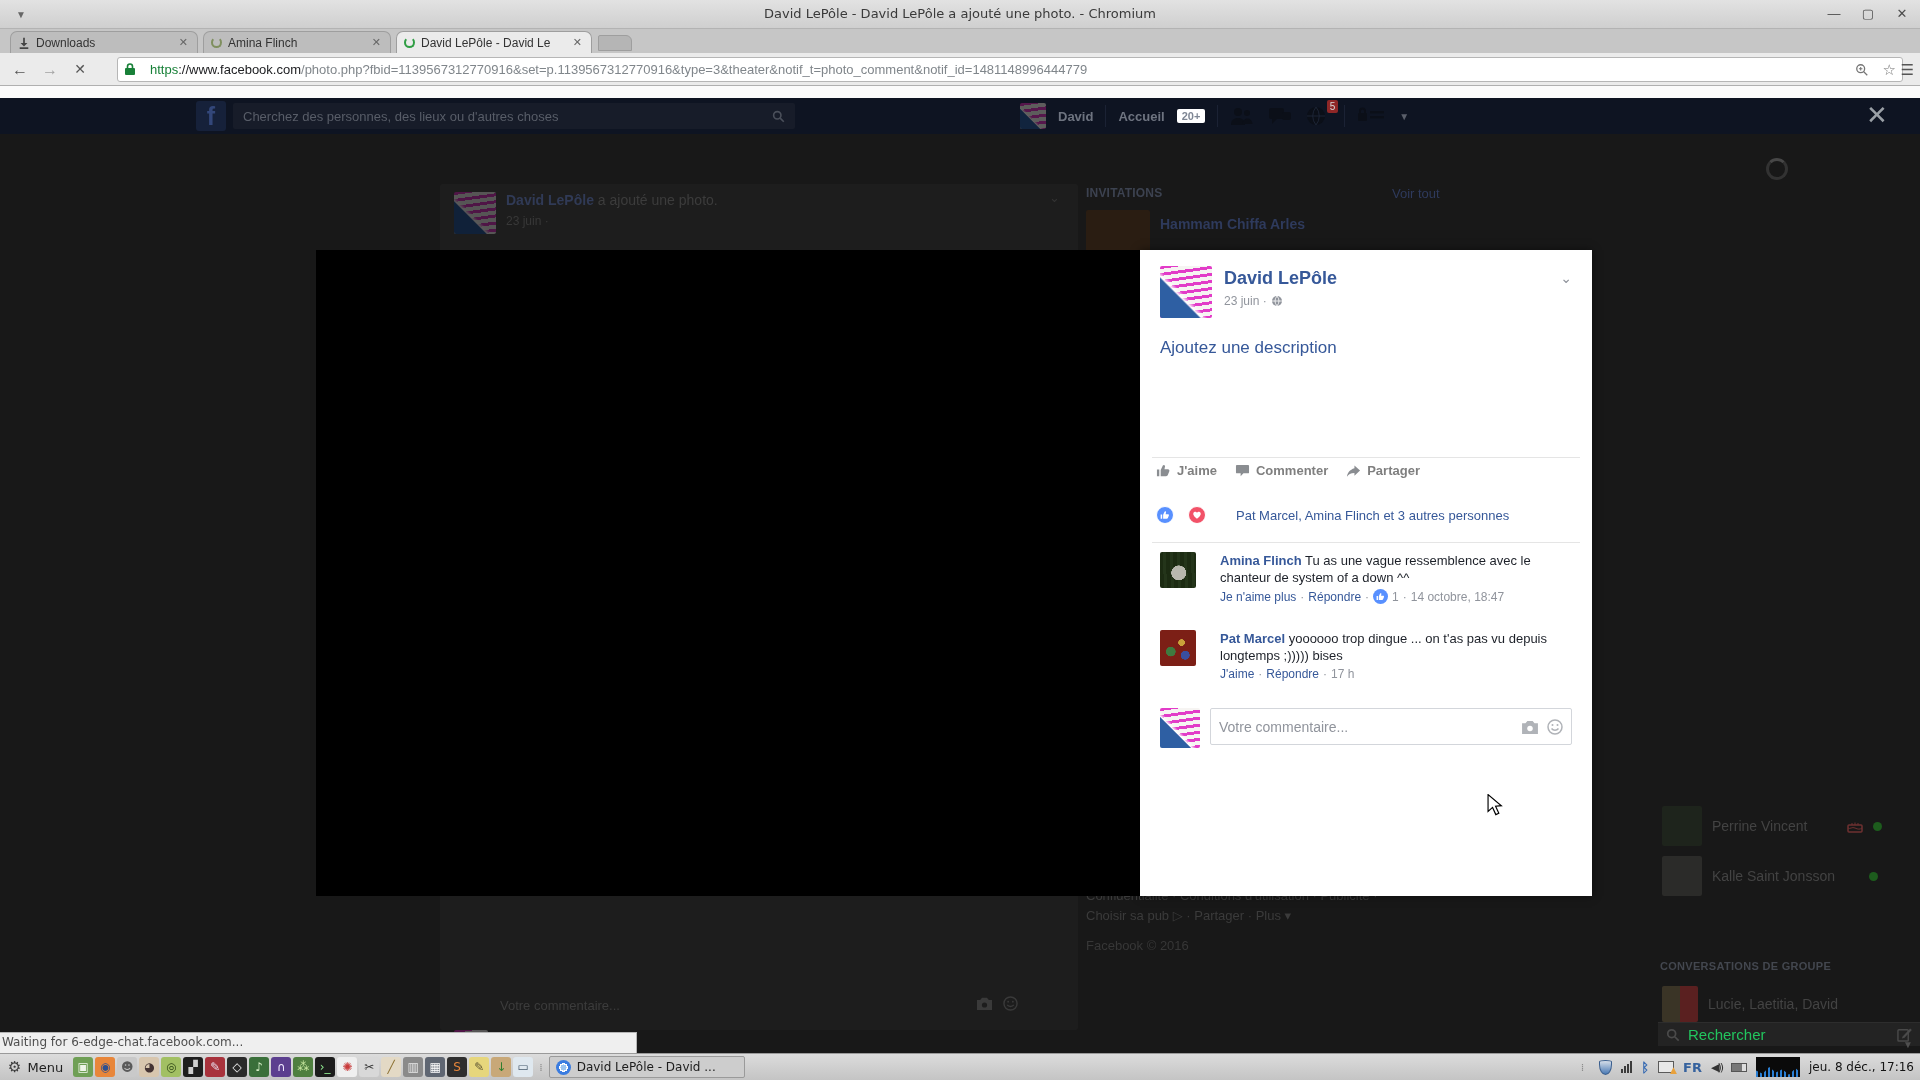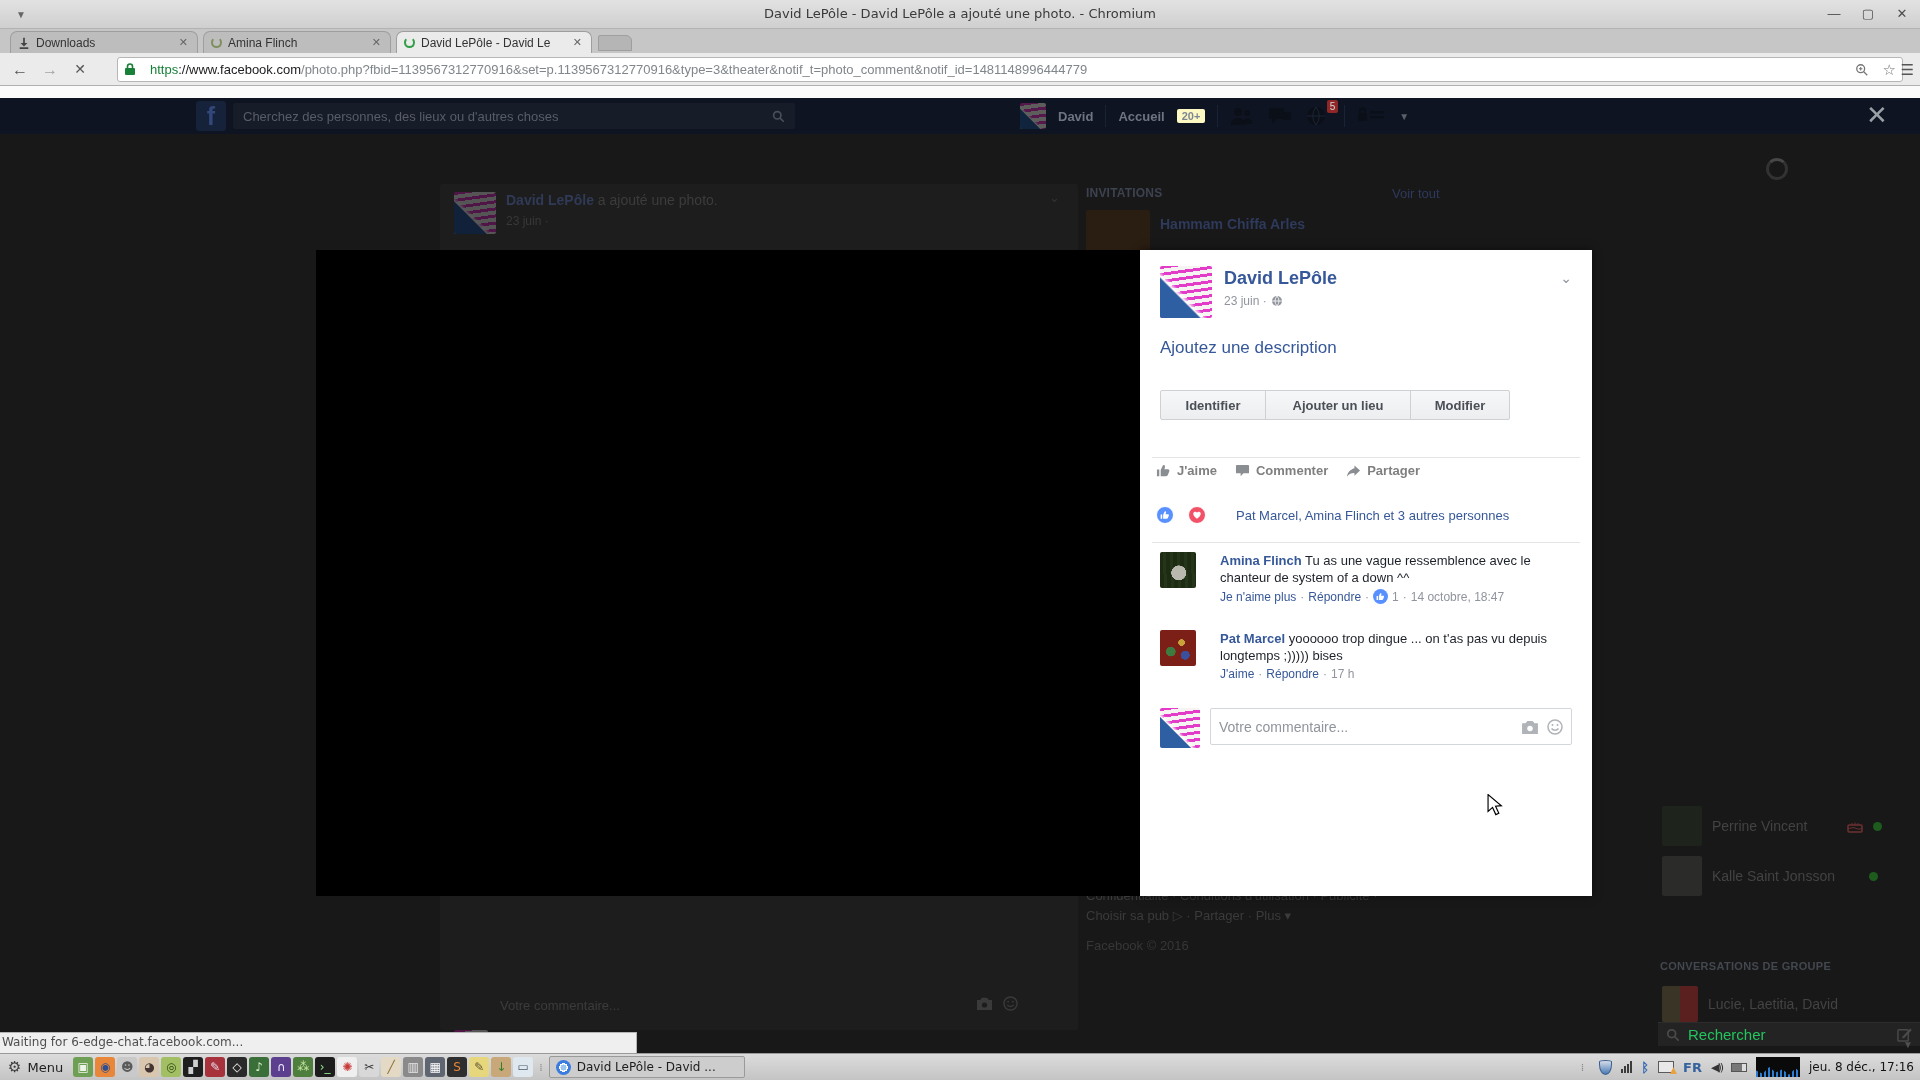--- a/index.html
+++ b/index.html
@@ -47,21 +47,21 @@
   .fbbar{left:0;top:0;width:1920px;height:36px;background:#0e1422;}
   .flogo{left:196px;top:3px;width:30px;height:30px;background:#16213a;border-radius:3px;
     color:#33477a;font-size:25px;font-weight:bold;text-align:center;line-height:30px;}
   .fbsearch{left:233px;top:5px;width:562px;height:26px;background:#171c29;border-radius:2px;
     display:flex;align-items:center;padding:0 10px;}
   .fbsearch .ph{font-size:13px;color:#585d68;flex:1;}
   .fbsearch svg{flex:none;}
   .fbtop-right{left:1020px;top:0;height:36px;display:flex;align-items:center;gap:12px;color:#6e7480;}
   .fbtop-av{width:26px;height:26px;border-radius:2px;filter:brightness(.38);}
   .fbtxt{font-size:13px;font-weight:bold;}
-  .fbbadge{background:#fef9c3;color:#7e8694;font-size:11px;font-weight:bold;border-radius:2px;padding:1px 5px;}
+  .fbbadge{background:#ffffff;color:#7e8694;font-size:11px;font-weight:bold;border-radius:2px;padding:1px 5px;}
   .fbsep{width:1px;height:22px;background:#1b2234;}
   .fbic{position:relative;width:26px;height:20px;}
   .fbic svg{position:absolute;left:0;top:0;}
   .notifnum{position:absolute;right:-6px;top:-6px;background:#8f2727;color:#d8d8d8;font-size:10px;
     border-radius:2px;padding:0 3px;line-height:13px;}
   .caret{font-size:10px;color:#5a5f6a;}
 
   .dim-card{left:440px;top:86px;width:638px;height:846px;background:#1d1d1d;border-radius:2px;}
   .dim-name{color:#303a56;font-weight:bold;}
   .dim-text{color:#3c3c3c;}
@@ -363,25 +363,20 @@
     <div class="abs p-date">
       <span>23 juin · </span>
       <svg width="12" height="12" viewBox="0 0 12 12">
           <circle cx="6" cy="6" r="5" fill="#90949c"></circle>
           <path d="M1 6h10M6 1a8 8 0 0 1 0 10M6 1a8 8 0 0 0 0 10" stroke="#fff" fill="none" stroke-width=".8"></path>
         </svg>
     </div>
     <div class="abs p-chev">⌄</div>
     <div class="abs p-desc">Ajoutez une description</div>
 
-    <div class="abs btn-row">
-      <div class="fbtn" style="width:106px;border-radius:2px 0 0 2px;">Identifier</div>
-      <div class="fbtn" style="width:146px;">Ajouter un lieu</div>
-      <div class="fbtn" style="width:100px;border-radius:0 2px 2px 0;">Modifier</div>
-    </div>
 
     <div class="abs p-div"></div>
     <div class="abs act-row">
       <span class="act">
         <svg width="15" height="15" viewBox="0 0 16 16">
             <path fill="#8a8d91" d="M1 7h2.5v7H1zM5 14h5.8c.8 0 1.5-.5 1.8-1.2l1.6-4c.4-1-.3-2.1-1.4-2.1H9l.6-3.1C9.8 2.8 9.2 2 8.4 2c-.5 0-.9.3-1.1.7L5 7.5z"></path>
           </svg>
         <span>J'aime</span>
         </span>
       <span class="act">

